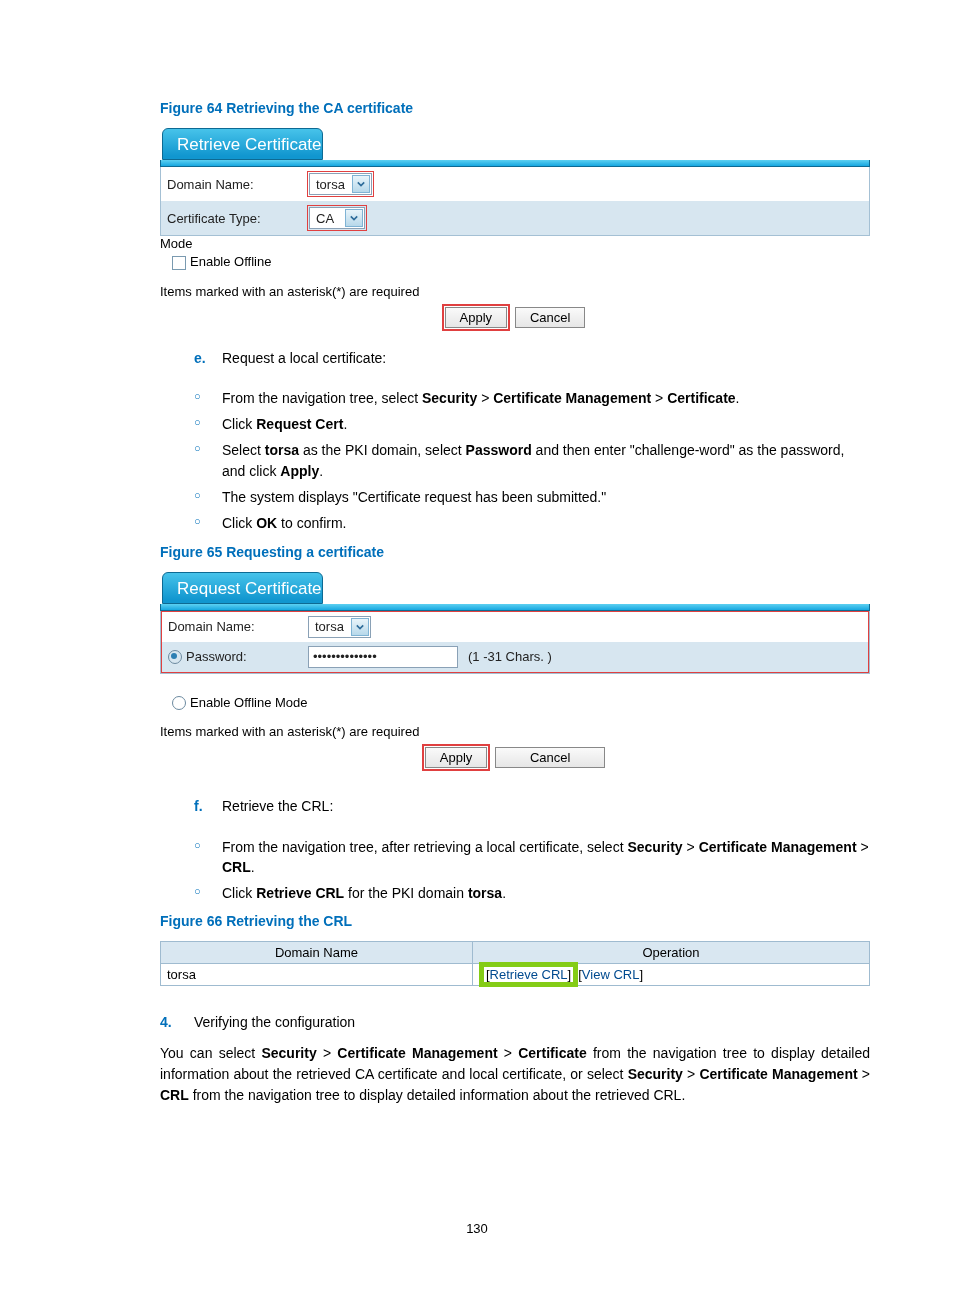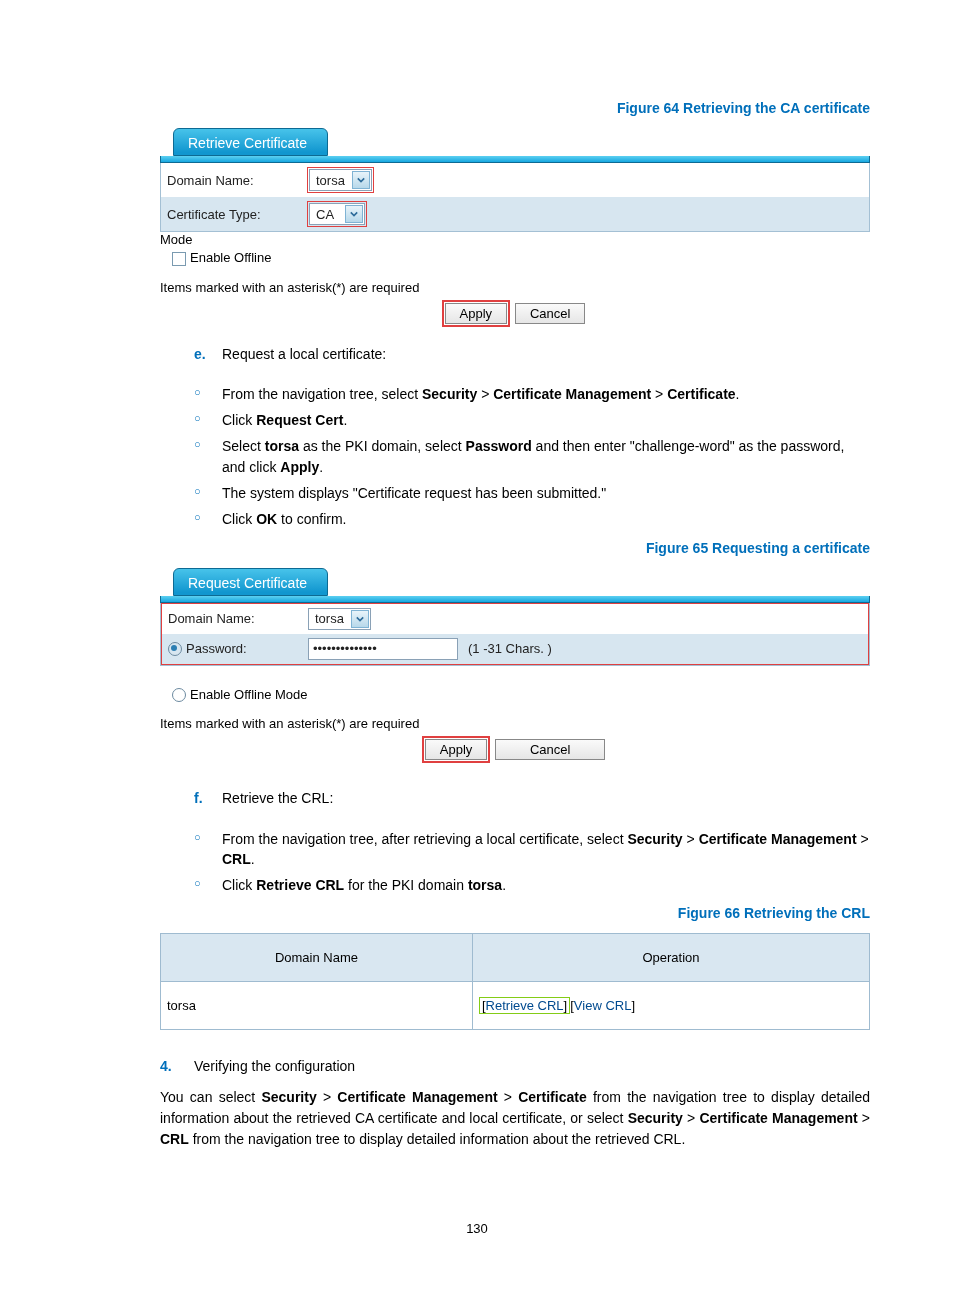--- a/index.html
+++ b/index.html
@@ -15,33 +15,32 @@
     min-height: 1296px;
     padding: 90px 84px 40px 160px;
     box-sizing: border-box;
     position: relative;
   }
   .figcap {
     color: #006fba;
     font-weight: bold;
     font-size: 14px;
     margin: 10px 0 12px 0;
-    text-align: right;
   }
   .tab {
     display: inline-block;
     background: linear-gradient(to bottom, #47c3ea, #1196cf 90%);
     color: #fff;
-    padding: 6px 20px 4px 14px;
+    padding: 6px 0 4px 14px;
     border-top-left-radius: 6px;
     border-top-right-radius: 6px;
     border: 1px solid #0d6a93;
-    font-size: 14px;
+    font-size: 17px;
     font-family: Arial, sans-serif;
-    margin-left: 13px;
+    margin-left: 2px;
   }
   .hdrbar {
     background: linear-gradient(to bottom, #5dd0f1, #17a7e0);
     height: 6px;
     border: 1px solid #0d6a93;
     border-top: none;
   }
   .panel {
     border: 1px solid #a4c0d4;
     border-top: none;
@@ -91,21 +90,21 @@
   .numlist .mark { color:#006fba; font-weight:bold; }
   .b { font-weight:bold; }
   .pwfield {
     display:inline-block;border:1px solid #8aa1b6;background:#fff;height:20px;width:140px;padding:0 4px;font-size:13px;line-height:20px;
   }
   .radio {
     display:inline-block;width:12px;height:12px;border:1px solid #6c8aa0;border-radius:50%;margin-right:4px;vertical-align:middle;position:relative;
   }
   .radio.checked::after { content:"";position:absolute;left:2px;top:2px;width:6px;height:6px;border-radius:50%;background:#2d7fb3; }
   .tbl { border-collapse:collapse; width:100%; font-size:13px; }
-  .tbl th, .tbl td { border:1px solid #9fbbd0; padding:16px 6px; }
+  .tbl th, .tbl td { border:1px solid #9fbbd0; padding:3px 6px; }
   .tbl th { background:#d9e7f1; font-weight:normal; text-align:center; }
   .link { color:#004a8f; }
   .pagenum { text-align:center; font-size:13px; position:absolute; bottom:60px; left:0; right:0; }
   .panel65-redbox { border:1px solid #e04040; }
 </style>
 </head>
 <body>
 
 <div class="page">
 
@@ -238,21 +237,21 @@
 
   <table class="tbl">
     <tbody>
         <tr>
       <th style="width:44%">Domain Name</th>
       <th>Operation</th>
     </tr>
     <tr>
       <td>torsa</td>
       <td>
-        <span style="border:1px solid #84cc16;padding:0 2px">[<span class="link">Retrieve CRL</span>]</span>[<span class="link">View CRL</span>]
+        <span style="border:5px solid #84cc16;padding:0 2px">[<span class="link">Retrieve CRL</span>]</span>[<span class="link">View CRL</span>]
       </td>
     </tr>
   </tbody>
     </table>
 
   <ul class="ol1 numlist" style="list-style:none;margin-left:0;margin-top:26px">
     <li>
         <span class="mark" style="width:34px">4.</span>
         <span>Verifying the configuration</span>
       </li>

